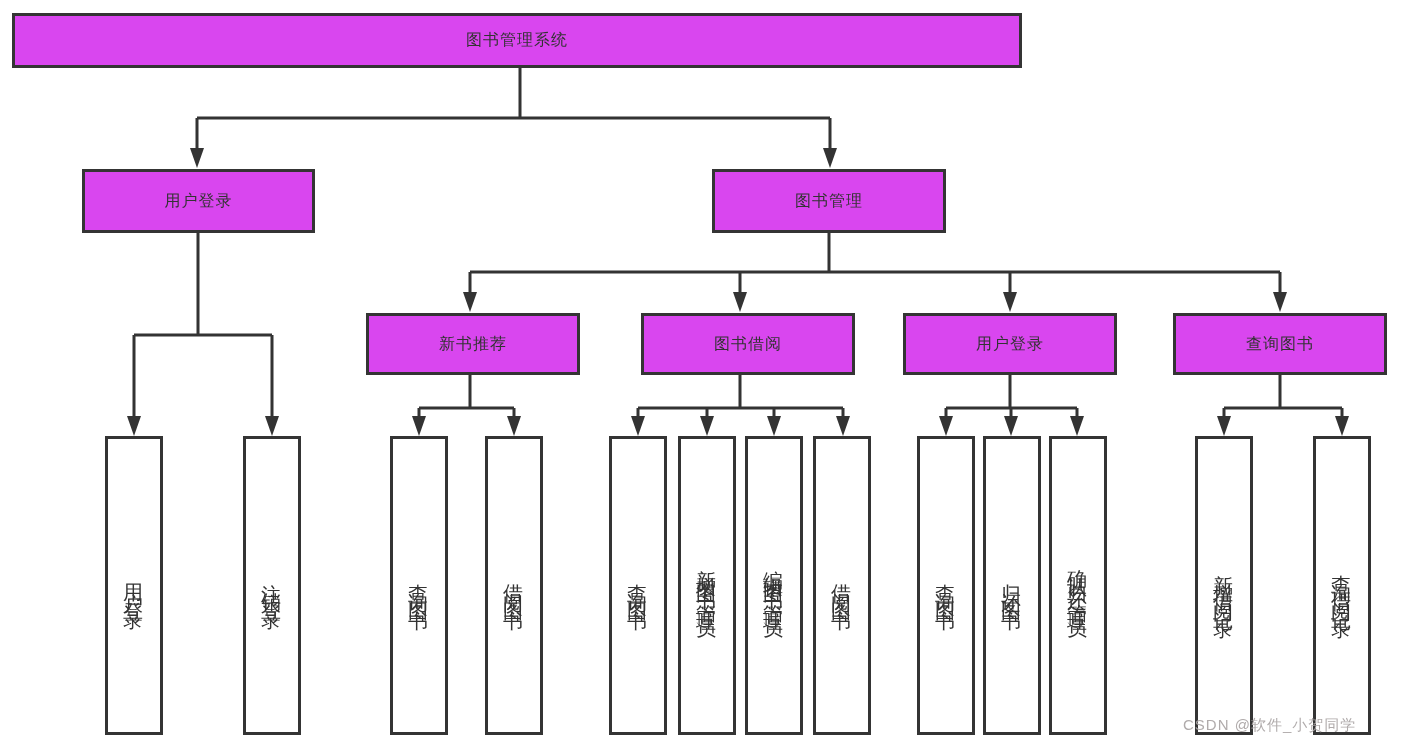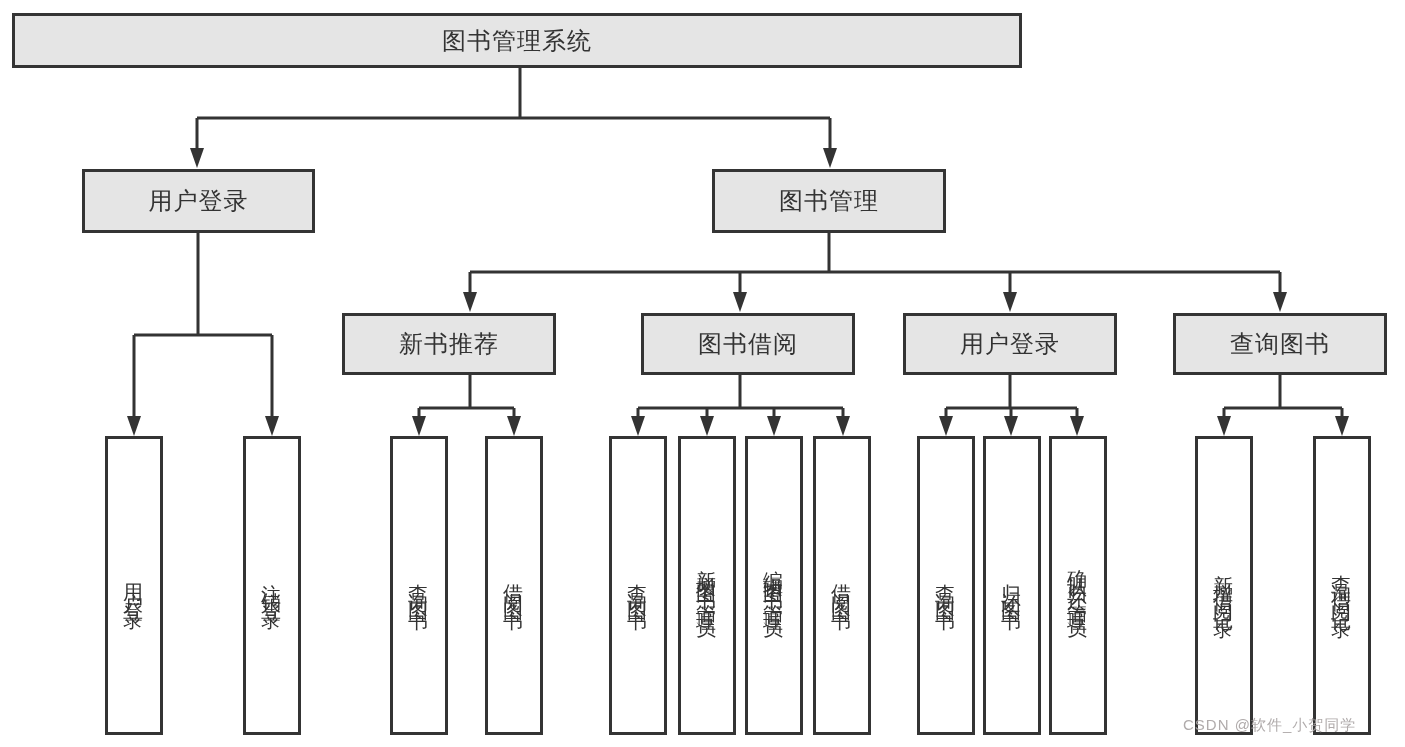--- a/index.html
+++ b/index.html
@@ -15,34 +15,34 @@
   .connector-layer {
     position: absolute;
     left: 0; top: 0;
     width: 1405px; height: 747px;
     pointer-events: none;
   }
   .node {
     position: absolute;
     box-sizing: border-box;
     border: 3px solid #343434;
-    background: #e5e5e5;
+    background: #d946ef;
     display: flex;
     align-items: center;
     justify-content: center;
-    font-size: 24px;
+    font-size: 16px;
     letter-spacing: 1px;
     color: #333333;
     white-space: nowrap;
   }
   .node.root  { left: 12px;  top: 13px;  width: 1010px; height: 55px; }
   .node.lv2a  { left: 82px;  top: 169px; width: 233px;  height: 64px; }
   .node.lv2b  { left: 712px; top: 169px; width: 234px;  height: 64px; }
   .node.lv3   { top: 313px;  width: 214px; height: 62px; }
-  .node.lv3a  { left: 342px; }
+  .node.lv3a  { left: 366px; }
   .node.lv3b  { left: 633px; margin-left: 8px; }
   .node.lv3c  { left: 903px; }
   .node.lv3d  { left: 1173px; }
   .leaf {
     position: absolute;
     top: 436px;
     width: 58px;
     height: 299px;
     box-sizing: border-box;
     border: 3px solid #343434;

